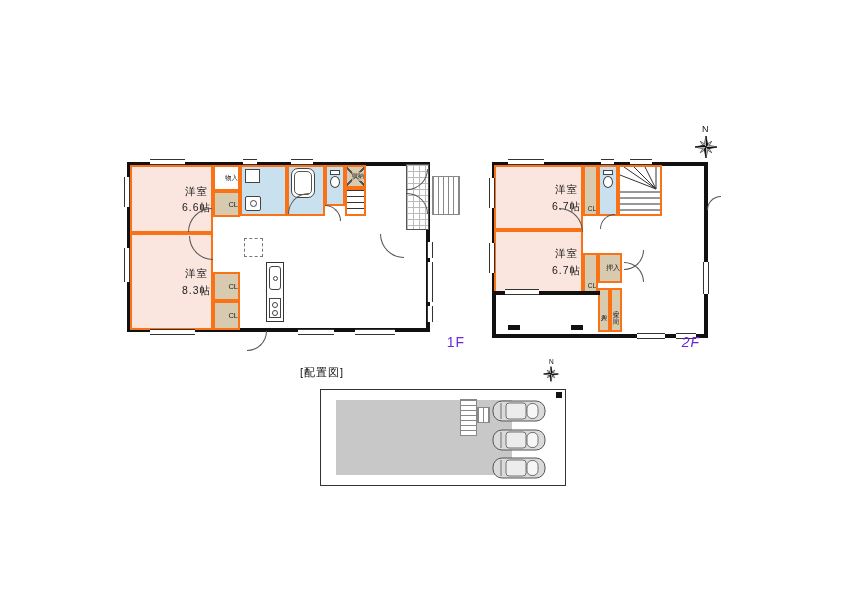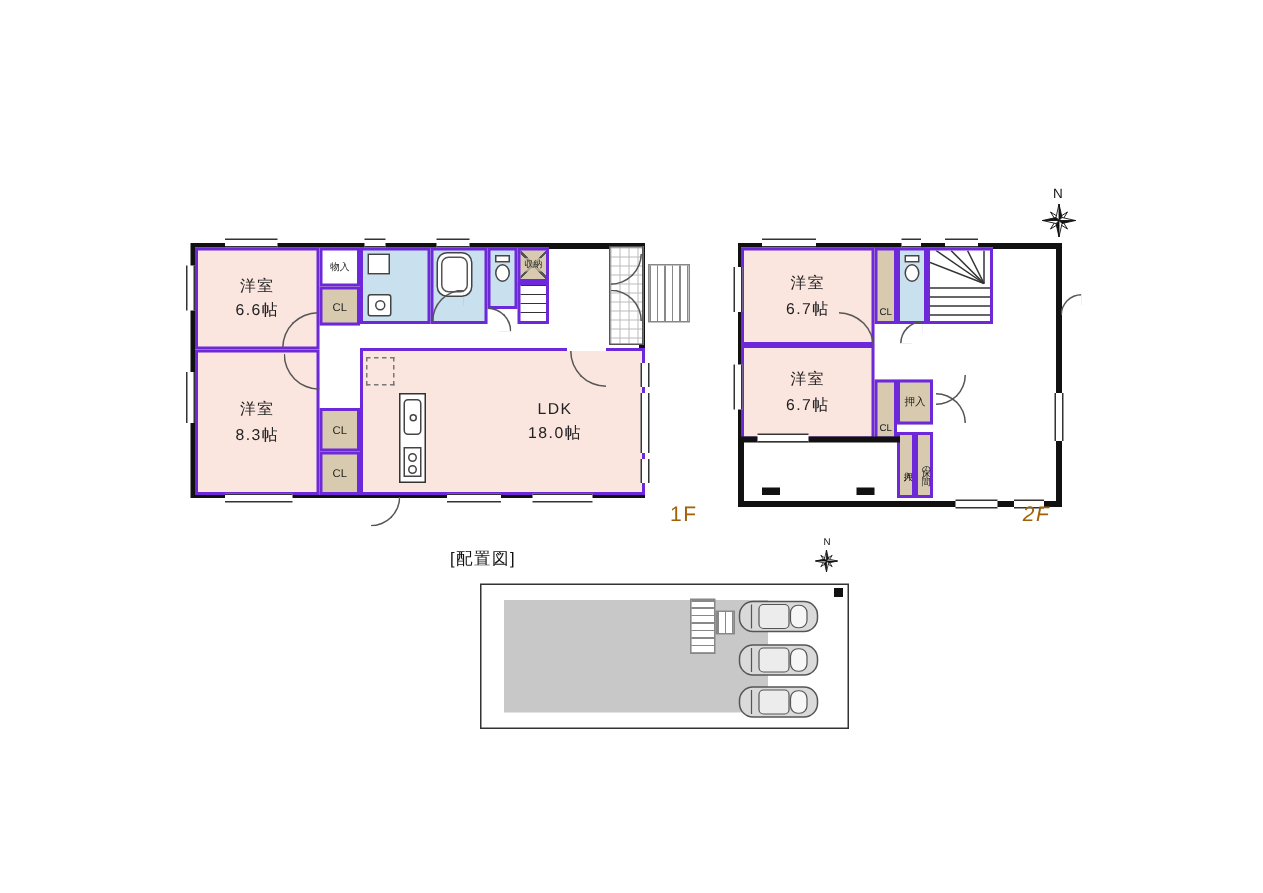--- a/index.html
+++ b/index.html
@@ -1,21 +1,21 @@
 <!DOCTYPE html>
 <html><head>
 <meta charset="utf-8">
 <style>
   html,body{margin:0;padding:0;background:#fff;}
   .canvas{position:relative;width:842px;height:595px;background:#fff;
           font-family:"Liberation Sans","DejaVu Sans",sans-serif;color:#222;overflow:hidden;}
   .abs{position:absolute;box-sizing:border-box;}
   .outer{position:absolute;box-sizing:border-box;border:4px solid #111;background:#fff;}
-  .room{position:absolute;box-sizing:border-box;border:2px solid #6d28d9;
-        display:flex;align-items:center;justify-content:center;text-align:center;}
+  .room{position:absolute;box-sizing:border-box;border:2px solid #f97316;
+        display:flex;align-items:center;justify-content:flex-end;text-align:center;}
   .rl{line-height:1.55;font-size:10.5px;letter-spacing:1px;}
   .rl span{display:block;}
   .small-label{font-size:7.5px;letter-spacing:0;}
   .tiny-label{font-size:6.5px;letter-spacing:0;}
   .pink{background:#FAE5DF;}
   .blue{background:#C9E0EF;}
   .tan{background:#D7CAAE;}
   .green{background:#DAE2D3;}
   .white{background:#fff;}
   .grid{background-image:linear-gradient(#c9c9c9 1px,transparent 1px),
@@ -29,21 +29,21 @@
         linear-gradient(-45deg,transparent 47%,#555 47%,#555 53%,transparent 53%);}
   .winh{position:absolute;height:6px;background:#fff;border-top:1px solid #333;border-bottom:1px solid #333;box-sizing:border-box;}
   .winv{position:absolute;width:6px;background:#fff;border-left:1px solid #333;border-right:1px solid #333;box-sizing:border-box;}
   .arc{position:absolute;box-sizing:border-box;}
   .arc-br{border-right:1.2px solid #555;border-bottom:1.2px solid #555;border-bottom-right-radius:100% 100%;}
   .arc-bl{border-left:1.2px solid #555;border-bottom:1.2px solid #555;border-bottom-left-radius:100% 100%;}
   .arc-tr{border-right:1.2px solid #555;border-top:1.2px solid #555;border-top-right-radius:100% 100%;}
   .arc-tl{border-left:1.2px solid #555;border-top:1.2px solid #555;border-top-left-radius:100% 100%;}
   .gap{position:absolute;background:#fff;}
   .vtext{writing-mode:vertical-rl;text-orientation:upright;}
-  .floor-label{position:absolute;font-size:14px;color:#a16207;letter-spacing:1px;}
+  .floor-label{position:absolute;font-size:14px;color:#6d28d9;letter-spacing:1px;}
   .fixture{position:absolute;box-sizing:border-box;background:#fff;border:1px solid #444;}
   .mark{position:absolute;background:#111;}
   .compass-n{position:absolute;font-size:9px;color:#111;}
 </style>
 </head>
 <body>
 
 <div class="canvas">
 
   <div class="outer" style="left:127px;top:162px;width:303px;height:170px;"></div>
@@ -93,26 +93,20 @@
       <span>8.3帖</span>
     </div>
   </div>
   <div class="room tan" style="left:213px;top:272px;width:27px;height:29px;">
     <span class="small-label">CL</span>
   </div>
   <div class="room tan" style="left:213px;top:301px;width:27px;height:29px;">
     <span class="small-label">CL</span>
   </div>
 
-  <div class="room pink" style="left:240px;top:232px;width:190px;height:98px;">
-    <div class="rl" style="margin-left:70px;">
-      <span>LDK</span>
-      <span>18.0帖</span>
-    </div>
-  </div>
   <div class="abs" style="left:244px;top:238px;width:19px;height:19px;border:1px dashed #777;"></div>
   <div class="fixture" style="left:266px;top:262px;width:18px;height:60px;border:1.5px solid #333;"></div>
   <div class="fixture" style="left:269px;top:266px;width:12px;height:24px;border-radius:3px;">
     <div class="abs" style="left:3px;top:9px;width:5px;height:5px;border:1px solid #444;border-radius:50%;"></div>
   </div>
   <div class="fixture" style="left:269px;top:298px;width:12px;height:20px;">
     <div class="abs" style="left:2px;top:3px;width:6px;height:6px;border:1px solid #444;border-radius:50%;"></div>
     <div class="abs" style="left:2px;top:11px;width:6px;height:6px;border:1px solid #444;border-radius:50%;"></div>
   </div>
 

